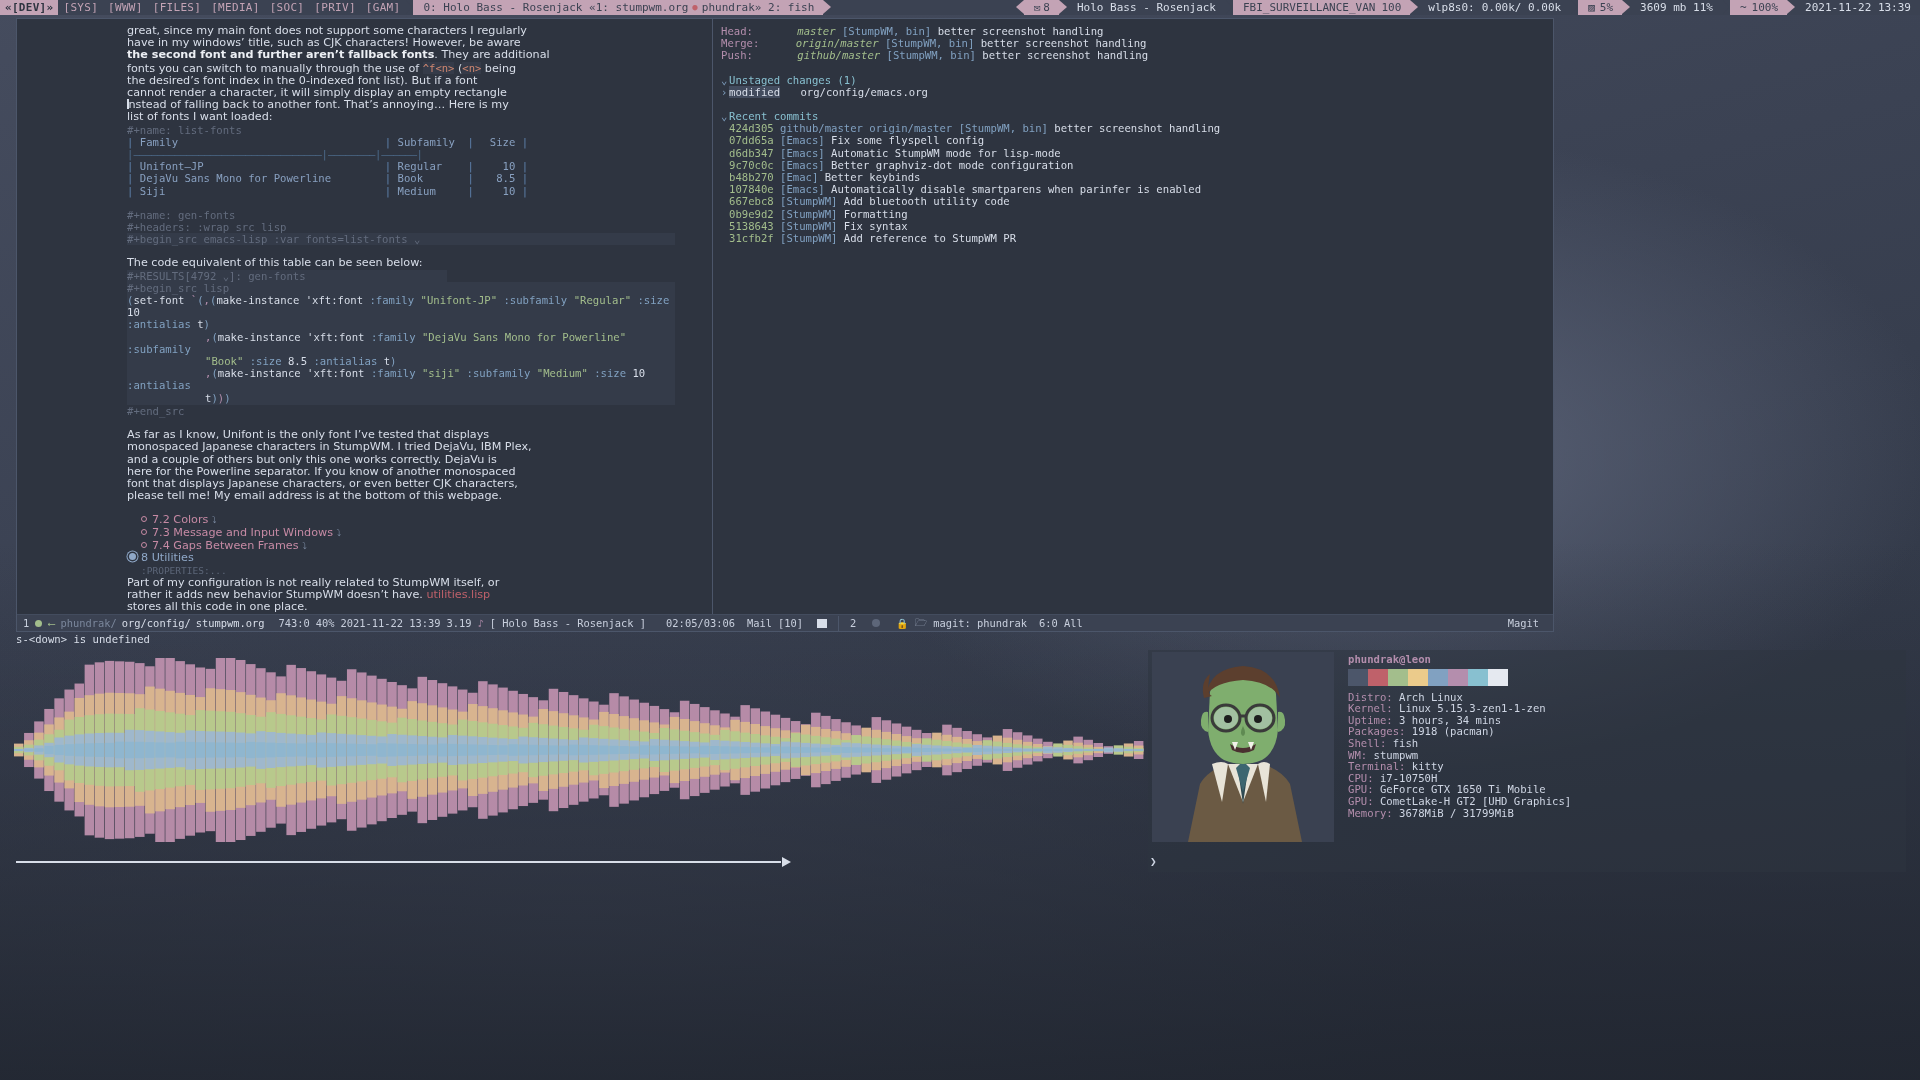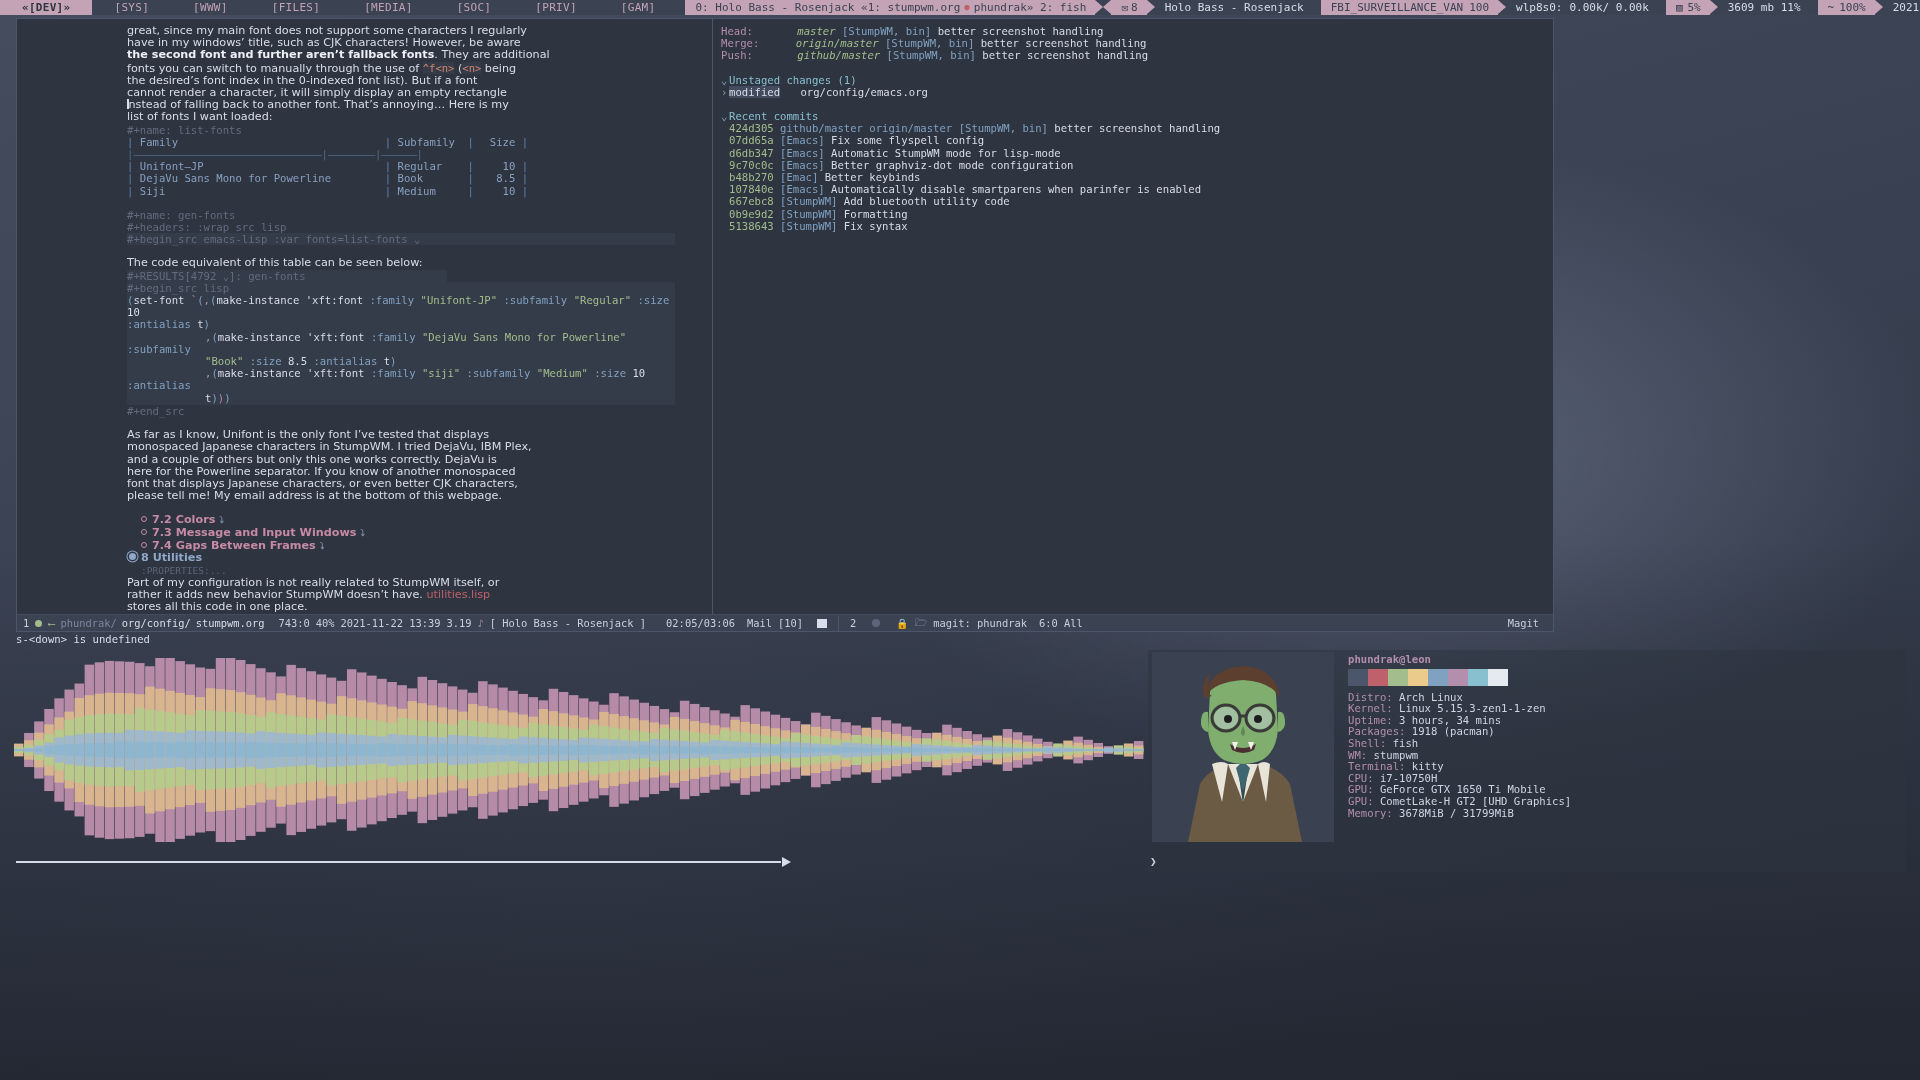--- a/index.html
+++ b/index.html
@@ -31,21 +31,21 @@
     color: #d8dee9;
     font-size: 11px; line-height: 15px;
     font-family: "DejaVu Sans Mono", monospace;
     white-space: nowrap;
     display: flex; align-items: stretch;
     overflow: hidden;
   }
   .tb-left { display:flex; align-items:stretch; }
   .tb-right { display:flex; align-items:stretch; margin-left:auto; }
   .grp {
-    padding: 0 22px;
+    padding: 0 5px;
     display:flex; align-items:center;
     letter-spacing: .3px;
   }
   .grp.active { background: #c3a3b5; color:#2e3440; font-weight:bold;}
   .grp.inactive { color:#c3a3b5; }
   .pl {
     display:flex; align-items:center;
     padding: 0 9px 0 10px;
     position: relative;
     justify-content: flex-end;
@@ -116,21 +116,21 @@
   .c-paren { color:#81a1c1; }
   .c-fn { color:#d8dee9; }
   .c-kw { color:#81a1c1; }
   .c-str { color:#a3be8c; }
   .c-num { color:#d8dee9; }
   .c-punct { color:#b48ead; }
   .c-quote { color:#d8dee9; }
 
   .hl {
     font-family: "DejaVu Sans", sans-serif;
-    font-weight: bold; font-size: 11.2px; line-height: 12.6px;
+    font-weight: normal; font-size: 11.2px; line-height: 12.6px;
   }
   .hl.pink { color:#c68aa4; }
   .hl.blue { color:#8fa8c8; }
   .bullet-ring {
     display:inline-block; width:6px;height:6px;border-radius:50%;
     border:1.2px solid #c68aa4; margin-right:5px; vertical-align: 1px;
   }
   .bullet-dot {
     display:inline-block; width:7px;height:7px;border-radius:50%;
     background:#8fa8c8; margin-right:5px; vertical-align:1px;
@@ -466,20 +466,25 @@
           </div>
           <div style="padding-left:8px;">
             <span class="m-hash">0b9e9d2</span>
             <span class="m-brackets">[StumpWM]</span>
             <span>Formatting</span>
           </div>
           <div style="padding-left:8px;">
             <span class="m-hash">5138643</span>
             <span class="m-brackets">[StumpWM]</span>
             <span>Fix syntax</span>
+          </div>
+          <div style="padding-left:8px;">
+            <span class="m-hash">31cfb2f</span>
+            <span class="m-brackets">[StumpWM]</span>
+            <span>Add reference to StumpWM PR</span>
           </div>
         </div>
       </div>
     </div>
 
     <div class="modeline">
       <div class="ml-l">
         <span>1</span>
         <span class="ml-dot"></span>
         <span style="color:#a3be8c;">⟵</span>

